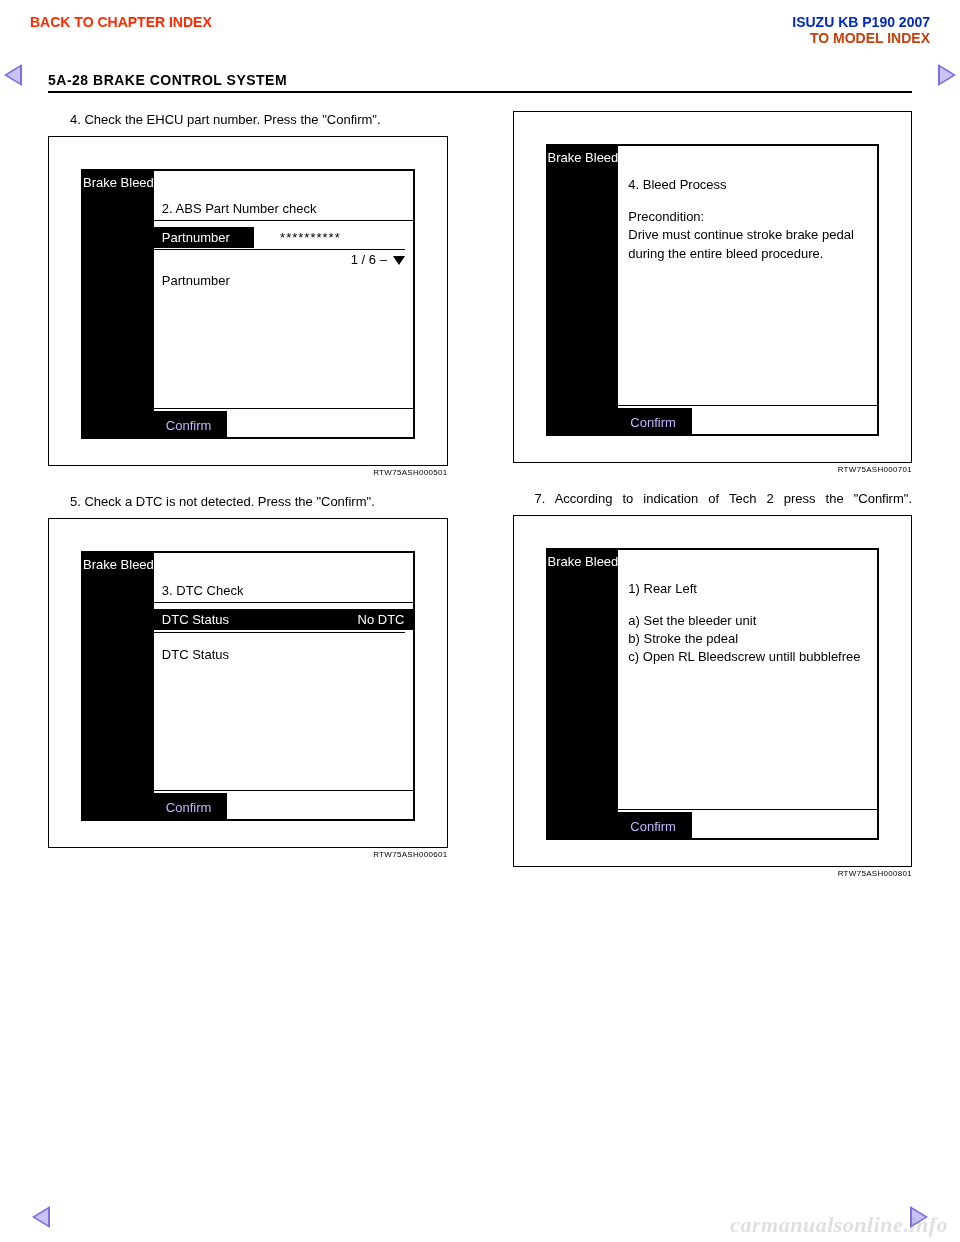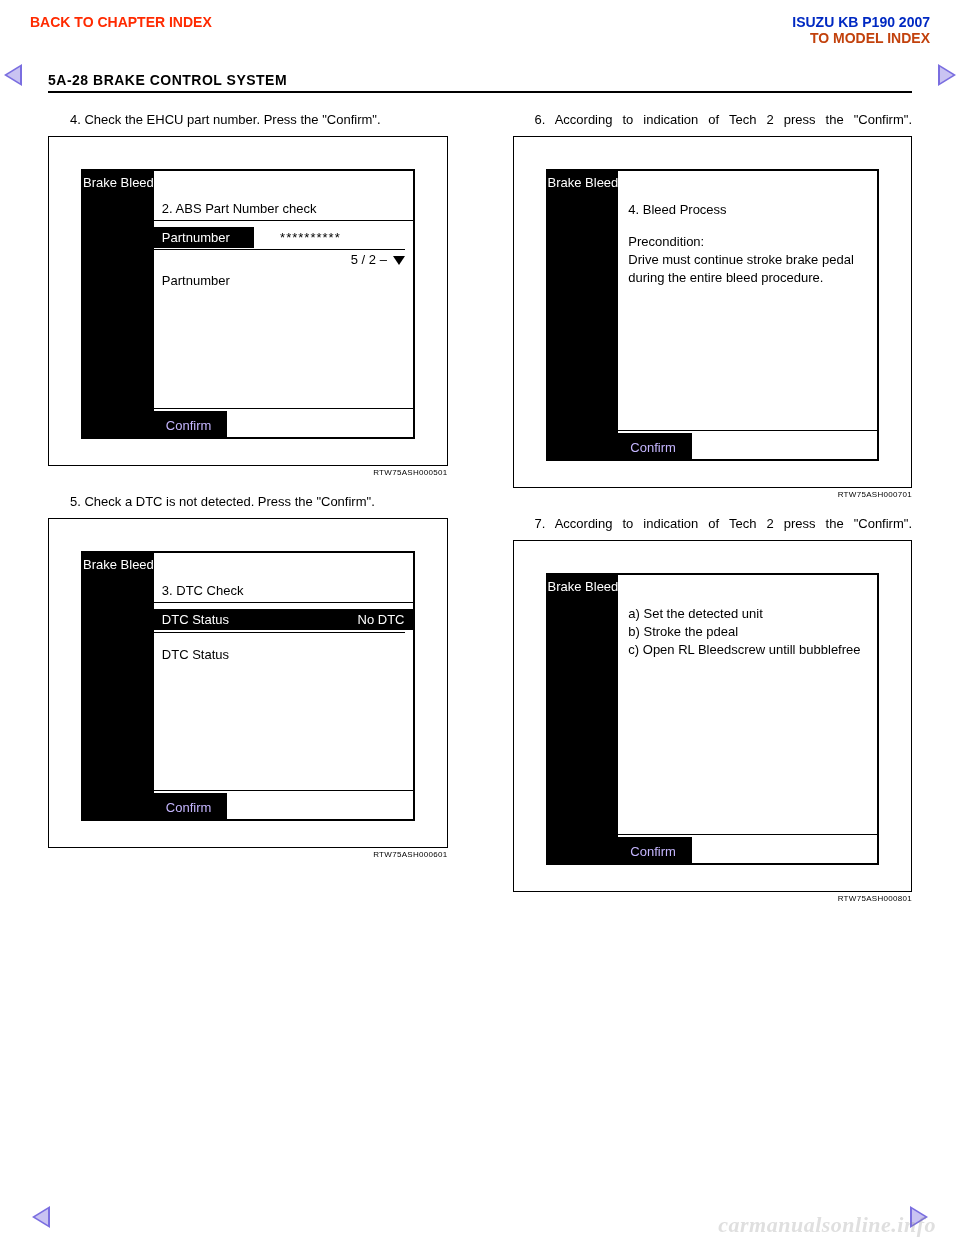--- a/index.html
+++ b/index.html
@@ -195,21 +195,21 @@
     border-left:13px solid #c9c3f2;
   }
   .bottom-nav {
     position: absolute;
     bottom: 8px; left: 0; right: 0;
     height: 28px;
   }
   .bottom-nav .nav-arrow { top: 0; }
   .watermark {
     position: absolute;
-    right: 24px; bottom: 4px;
+    right: 12px; bottom: 4px;
     font-size: 22px;
     font-style: italic;
     font-weight: bold;
     color: rgba(140,140,140,0.28);
     letter-spacing: 0.5px;
     font-family: Georgia, 'Times New Roman', serif;
   }
 </style>
 </head>
 <body>
@@ -242,21 +242,21 @@
             <div class="tool-title">Brake Bleed</div>
             <div class="tool-body">
               <div class="step-label">2. ABS Part Number  check</div>
               <div class="divider"></div>
               <div class="partnum-row">
                 <div class="partnum-label">Partnumber</div>
                 <div class="partnum-val">**********</div>
               </div>
               <div class="thin-divider"></div>
               <div class="page-indicator">
-                <span>5 / 2 – </span><span class="tri"></span>
+                <span>1 / 6 – </span><span class="tri"></span>
               </div>
               <div class="plain-text">Partnumber</div>
               <div class="confirm-footer-line"></div>
               <div class="confirm-btn">Confirm</div>
             </div>
           </div>
         </div>
         <div class="fig-caption">RTW75ASH000501</div>
 
         <p class="step-text">5. Check a DTC is not detected. Press the "Confirm".</p>
@@ -277,21 +277,20 @@
               <div class="confirm-btn">Confirm</div>
             </div>
           </div>
         </div>
         <div class="fig-caption">RTW75ASH000601</div>
 
       </div>
 
       <div class="col">
 
-        <p class="step-text justified">6. According to indication of Tech 2 press the "Confirm".</p>
 
         <div class="figure-box tall">
           <div class="tool-screen">
             <div class="tool-title">Brake Bleed</div>
             <div class="tool-body">
               <div class="body-text-block">
                 <div class="heading">4. Bleed Process</div>
                 <div>Precondition:</div>
                 <div>Drive must continue stroke brake pedal</div>
                 <div>during the entire bleed procedure.</div>
@@ -303,21 +302,22 @@
         </div>
         <div class="fig-caption">RTW75ASH000701</div>
 
         <p class="step-text justified">7. According to indication of Tech 2 press the "Confirm".</p>
 
         <div class="figure-box tall">
           <div class="tool-screen">
             <div class="tool-title">Brake Bleed</div>
             <div class="tool-body">
               <div class="body-text-block">
-                <div>a) Set the detected unit</div>
+                <div class="heading">1) Rear Left</div>
+                <div>a) Set the bleeder unit</div>
                 <div>b) Stroke the pdeal</div>
                 <div>c) Open RL Bleedscrew untill bubblefree</div>
               </div>
               <div class="confirm-footer-line"></div>
               <div class="confirm-btn">Confirm</div>
             </div>
           </div>
         </div>
         <div class="fig-caption">RTW75ASH000801</div>
 

